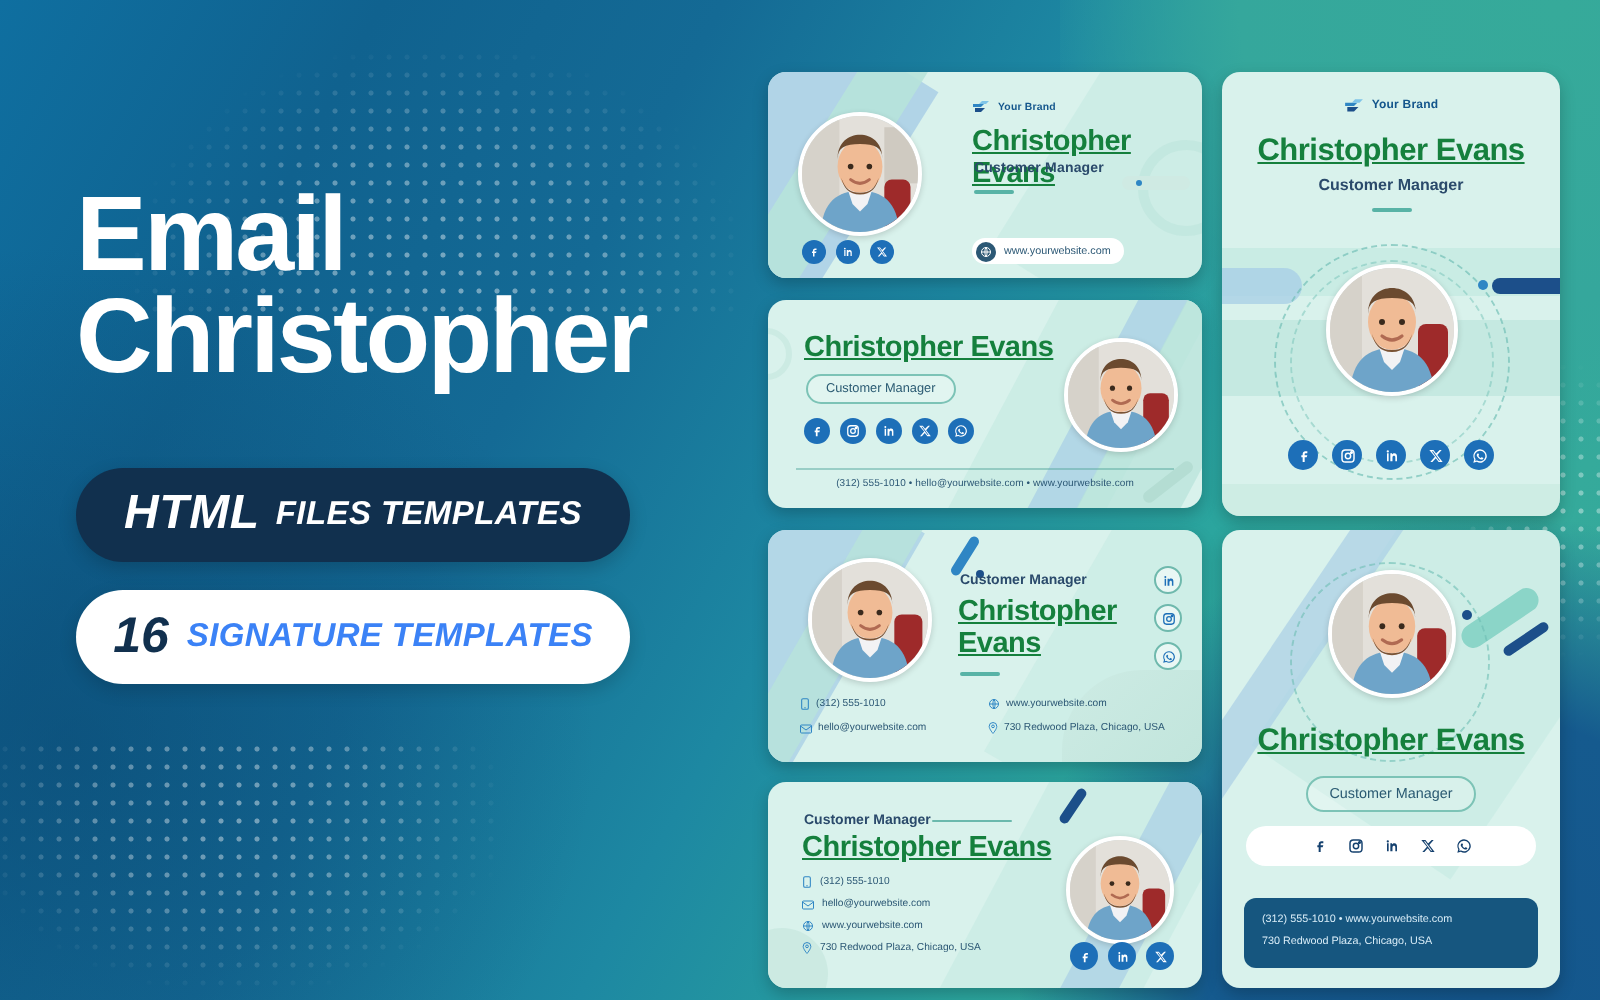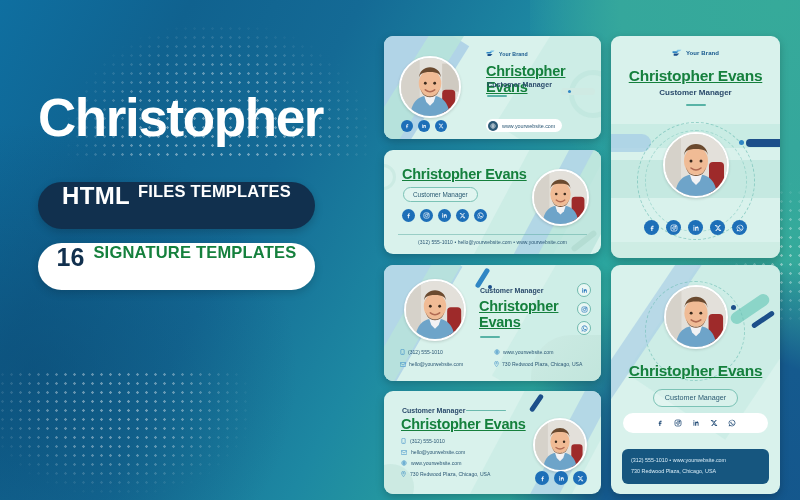--- a/index.html
+++ b/index.html
@@ -82,40 +82,41 @@
   #hero-title .l2 { display: block; }
   #hero-subtitle {
     margin-top: 19px;
     color: #bfe4ee;
     font-size: 25.5px;
     font-weight: 400;
     letter-spacing: -.2px;
   }
   #badges { margin-top: 39px; }
   .badge {
-    display: flex; justify-content: center;
+    display: flex; align-items: center; justify-content: center;
     border-radius: 40px;
     height: 47px;
     width: 277px;
     white-space: nowrap;
+    font-style: italic;
   }
   #badge-html {
     background: #11304e;
     box-shadow: 0 3px 9px rgba(0,0,0,.18);
   }
   #badge-html .strong { color: #fff; font-size: 24px; font-weight: 700; letter-spacing: .3px; }
   #badge-html .rest { color: #fff; font-size: 16.5px; font-weight: 700; margin-left: 8px; letter-spacing: .2px; }
   #badge-templates {
     background: #fff;
     margin-top: 14px;
     width: 277px;
     box-shadow: 0 3px 9px rgba(0,0,0,.16);
   }
   #badge-templates .strong { color: #11304e; font-size: 25px; font-weight: 700; }
-  #badge-templates .rest { color: #15803d; font-size: 16.5px; font-weight: 700; margin-left: 9px; letter-spacing: .2px; }
+  #badge-templates .rest { color: #3b82f6; font-size: 16.5px; font-weight: 700; margin-left: 9px; letter-spacing: .2px; }
 
   
   #card-grid {
     position: absolute; left: 384px; top: 36px;
     width: 396px; height: 458px;
   }
   .card {
     position: absolute;
     background: #d9f2ec;
     border-radius: 9px;
@@ -207,20 +208,21 @@
 
   <div id="bg-teal-corner"></div>
   <div id="bg-blue-corner"></div>
   <div id="bg-dark-left"></div>
   <div class="dots" id="dots-top"></div>
   <div class="dots" id="dots-bottom"></div>
   <div class="dots" id="dots-right"></div>
 
   <div id="left-panel">
     <h1 id="hero-title">
+      <span class="l1">Email</span>
       <span class="l2">Christopher</span>
     </h1>
 
     <div id="badges">
       <div class="badge" id="badge-html">
         <span class="strong">HTML</span>
         <span class="rest">FILES TEMPLATES</span>
       </div>
       <div class="badge" id="badge-templates">
         <span class="strong">16</span>

